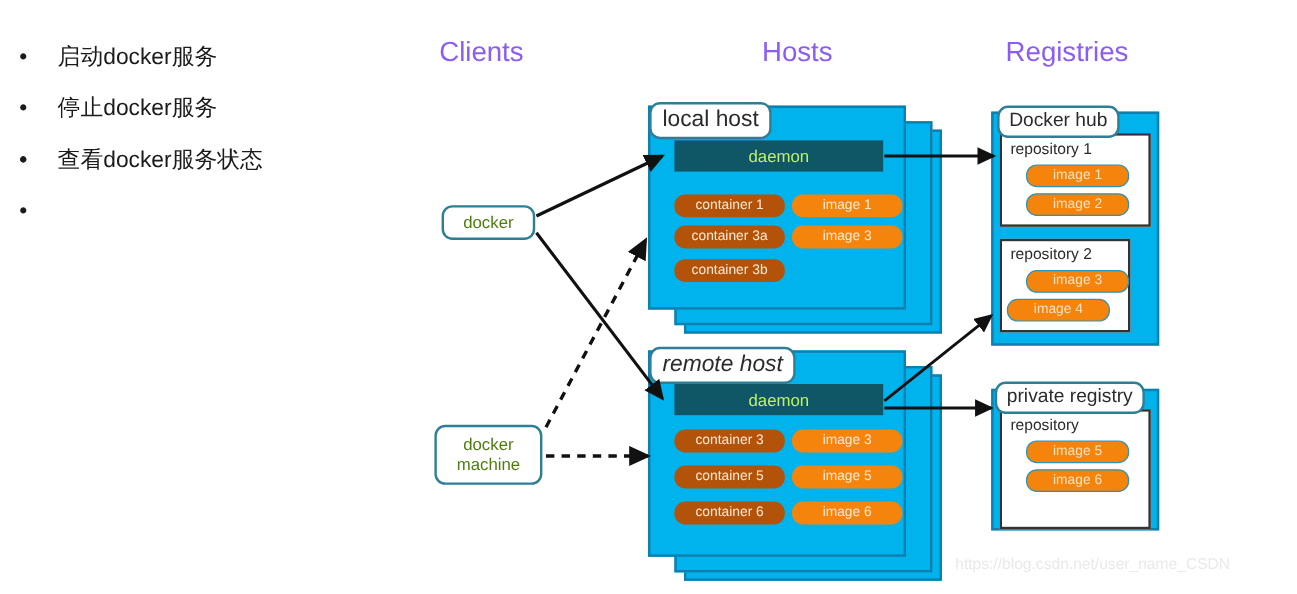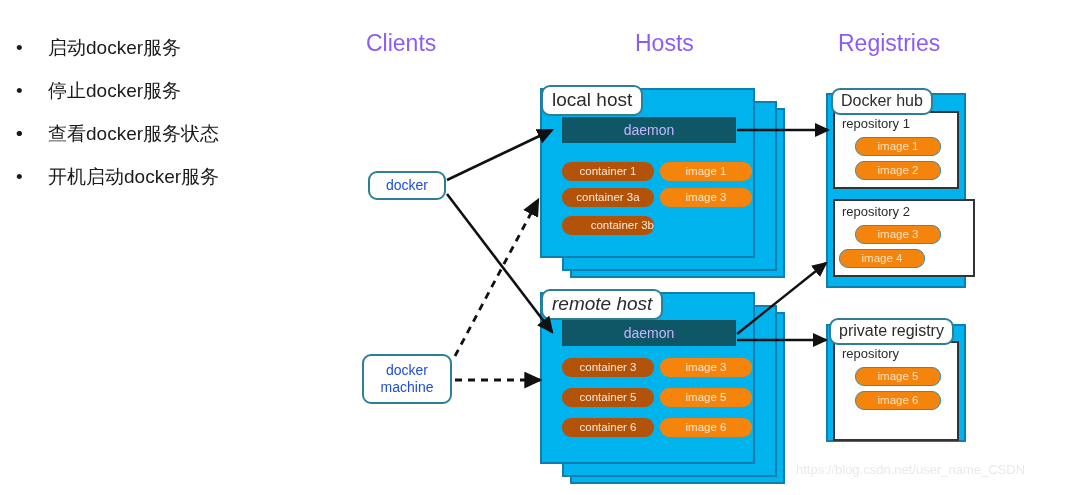--- a/index.html
+++ b/index.html
@@ -61,21 +61,21 @@
   #heading-clients { left: 366px; top: 30px; }
   #heading-hosts   { left: 635px; top: 30px; }
   #heading-registries { left: 838px; top: 30px; }
 
   
   .client-box {
     position: absolute;
     border: 2px solid #2e7f96;
     border-radius: 9px;
     background: #ffffff;
-    color: #1d4ed8;
+    color: #4d7c0f;
     font-size: 14px;
     text-align: center;
     display: flex;
     flex-direction: column;
     align-items: center;
     justify-content: center;
     line-height: 17px;
     box-sizing: border-box;
     z-index: 6;
   }
@@ -121,21 +121,21 @@
     z-index: 7;
     white-space: nowrap;
     box-sizing: border-box;
   }
   #tab-local-host  { left: 541px; top: 85px; }
   #tab-remote-host { left: 541px; top: 289px; font-style: italic; }
 
   .daemon-bar {
     position: absolute;
     background: #0f5666;
-    color: #c4b5fd;
+    color: #bef264;
     font-size: 14px;
     text-align: center;
     line-height: 26px;
     height: 26px;
     z-index: 4;
   }
   #daemon-local  { left: 562px; top: 117px; width: 174px; }
   #daemon-remote { left: 562px; top: 320px; width: 174px; }
 
   .pill {
@@ -243,21 +243,20 @@
   </li>
   <li class="bullet-item">
     <span class="bullet-dot">•</span>
   </li>
   <li class="bullet-item">
     <span class="bullet-dot">•</span>
     <span>查看docker服务状态</span>
   </li>
   <li class="bullet-item">
     <span class="bullet-dot">•</span>
-    <span>开机启动docker服务</span>
   </li>
 </ul>
 
 <div class="diagram">
 
   <div class="col-heading" id="heading-clients">Clients</div>
   <div class="col-heading" id="heading-hosts">Hosts</div>
   <div class="col-heading" id="heading-registries">Registries</div>
 
   <div class="client-box" id="client-docker">
@@ -271,21 +270,21 @@
   <div class="host-stack" id="host-local">
     <div class="host-layer" style="left:30px; top:20px; width:215px; height:170px; z-index:1;"></div>
     <div class="host-layer" style="left:22px; top:13px; width:215px; height:170px; z-index:2;"></div>
     <div class="host-body"></div>
   </div>
   <div class="host-tab" id="tab-local-host">local host</div>
   <div class="daemon-bar" id="daemon-local">daemon</div>
 
   <div class="pill container" style="left:562px; top:162px;">container 1</div>
   <div class="pill container" style="left:562px; top:188px;">container 3a</div>
-  <div class="pill container" style="left:562px; top:216px;text-align:right;">container 3b</div>
+  <div class="pill container" style="left:562px; top:216px;">container 3b</div>
   <div class="pill image" style="left:660px; top:162px;">image 1</div>
   <div class="pill image" style="left:660px; top:188px;">image 3</div>
 
   <div class="host-stack" id="host-remote">
     <div class="host-layer" style="left:30px; top:20px; width:215px; height:172px; z-index:1;"></div>
     <div class="host-layer" style="left:22px; top:13px; width:215px; height:172px; z-index:2;"></div>
     <div class="host-body"></div>
   </div>
   <div class="host-tab" id="tab-remote-host">remote host</div>
   <div class="daemon-bar" id="daemon-remote">daemon</div>
@@ -299,21 +298,21 @@
 
   <div class="registry" id="registry-dockerhub"></div>
   <div class="registry-tab" id="tab-docker-hub">Docker hub</div>
 
   <div class="repo-box" style="left:833px; top:111px; width:126px; height:78px;">
     <span class="repo-label">repository 1</span>
     <span class="repo-pill" style="left:20px; top:24px;">image 1</span>
     <span class="repo-pill" style="left:20px; top:48px;">image 2</span>
   </div>
 
-  <div class="repo-box" style="left:833px; top:199px; width:142px; height:78px;">
+  <div class="repo-box" style="left:833px; top:199px; width:109px; height:78px;">
     <span class="repo-label">repository 2</span>
     <span class="repo-pill" style="left:20px; top:24px;">image 3</span>
     <span class="repo-pill" style="left:4px; top:48px;">image 4</span>
   </div>
 
   <div class="registry" id="registry-private"></div>
   <div class="registry-tab" id="tab-private-registry">private registry</div>
 
   <div class="repo-box" style="left:833px; top:341px; width:126px; height:100px;">
     <span class="repo-label">repository</span>

